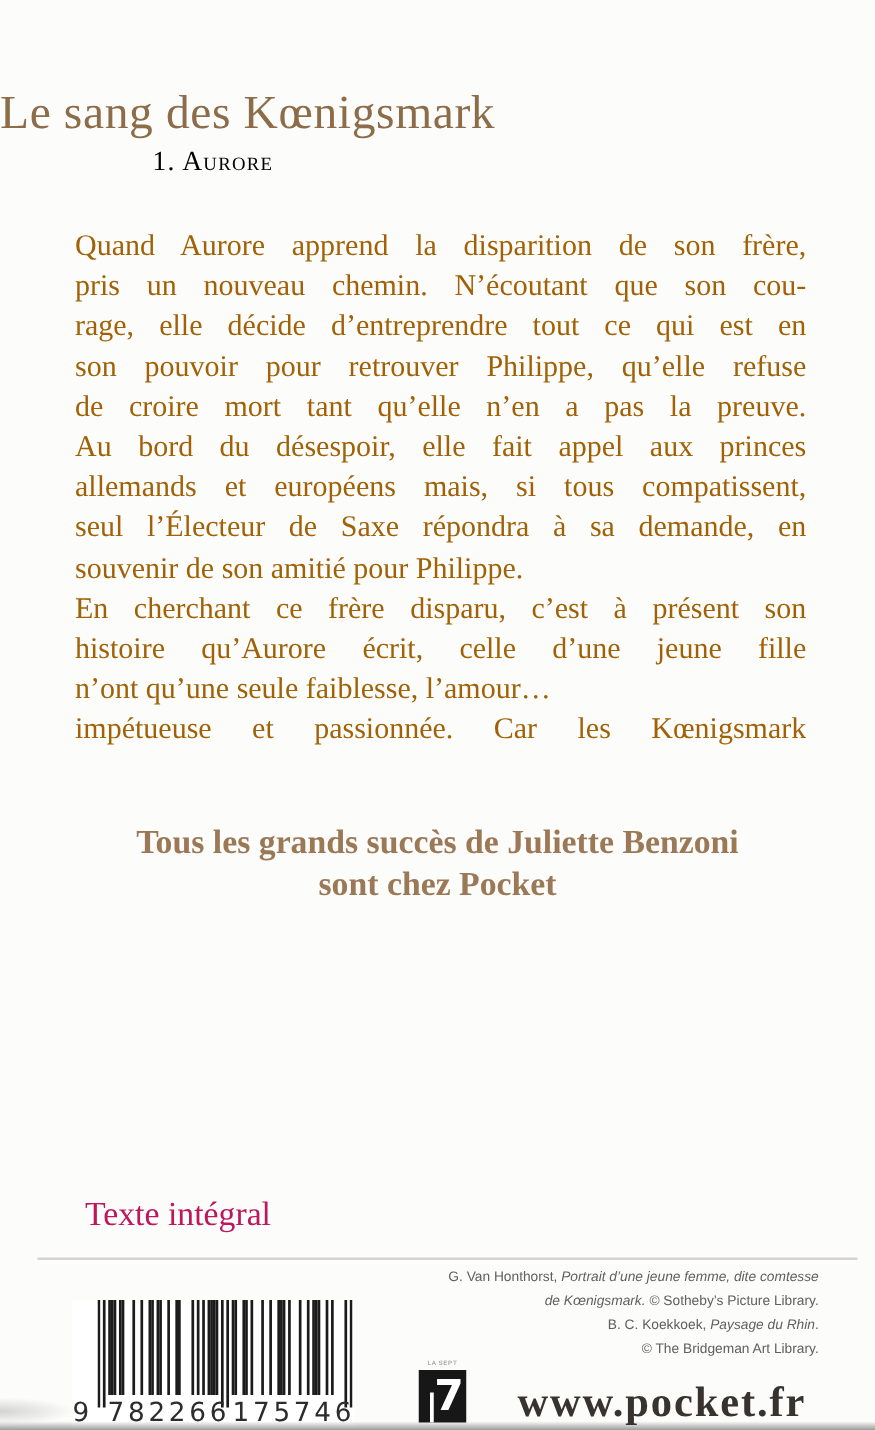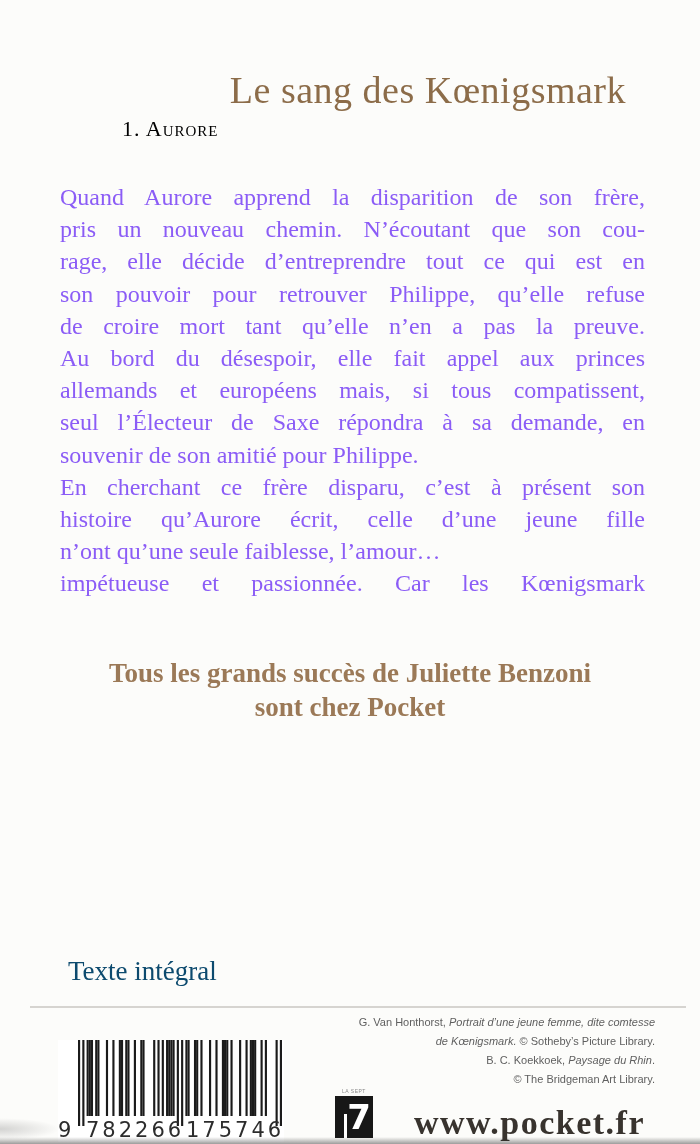--- a/index.html
+++ b/index.html
@@ -5,47 +5,47 @@
   html,body{margin:0;padding:0;background:#e8e8e6;}
   .page{
     position:relative;
     width:700px;height:1144px;
     background:#fcfcfa;
     overflow:hidden;
     font-family:"Liberation Serif","DejaVu Serif",serif;
     color:#32302c;
   }
   
-  .title-wrap{position:absolute;top:68px;left:0;width:626px;text-align:right;}
+  .title-wrap{position:absolute;top:68px;left:0;width:626px;text-align:left;}
   .title{
     font-size:38px;line-height:44px;
     color:#8c6c49;letter-spacing:.5px;
   }
   .subtitle{
     position:absolute;top:116px;left:122px;
     font-size:22px;color:#000000;
     font-variant:small-caps;letter-spacing:1px;
   }
   
   .synopsis{position:absolute;top:181px;left:60px;width:585px;}
   .syn-line{
     font-size:24px;height:32.2px;line-height:32.2px;
     text-align:justify;text-align-last:justify;
     overflow:hidden;white-space:nowrap;
-    color:#8b5cf6;
+    color:#a16207;
   }
   .syn-line.last{text-align:center;text-align-last:left;}
   
   .promo{position:absolute;top:656px;left:0;width:700px;text-align:center;}
   .promo div{
     font-size:27px;line-height:34px;font-weight:bold;
     color:#9b7957;
   }
   
-  .edition{position:absolute;top:956px;left:68px;font-size:27px;color:#0c4a6e;}
+  .edition{position:absolute;top:956px;left:68px;font-size:27px;color:#be185d;}
   .rule{position:absolute;top:1006px;left:30px;width:656px;height:2px;background:#cfccc8;opacity:.85;}
   .isbn{
     position:absolute;top:1016px;left:66px;
     font-family:"Liberation Sans","DejaVu Sans",sans-serif;
     font-weight:bold;font-size:16px;letter-spacing:.4px;color:#575757;margin-top:32px;
   }
   .credits{
     position:absolute;top:1013px;right:45px;width:420px;
     font-family:"Liberation Sans","DejaVu Sans",sans-serif;
     font-size:11px;line-height:19px;text-align:right;color:#5f5f5f;

